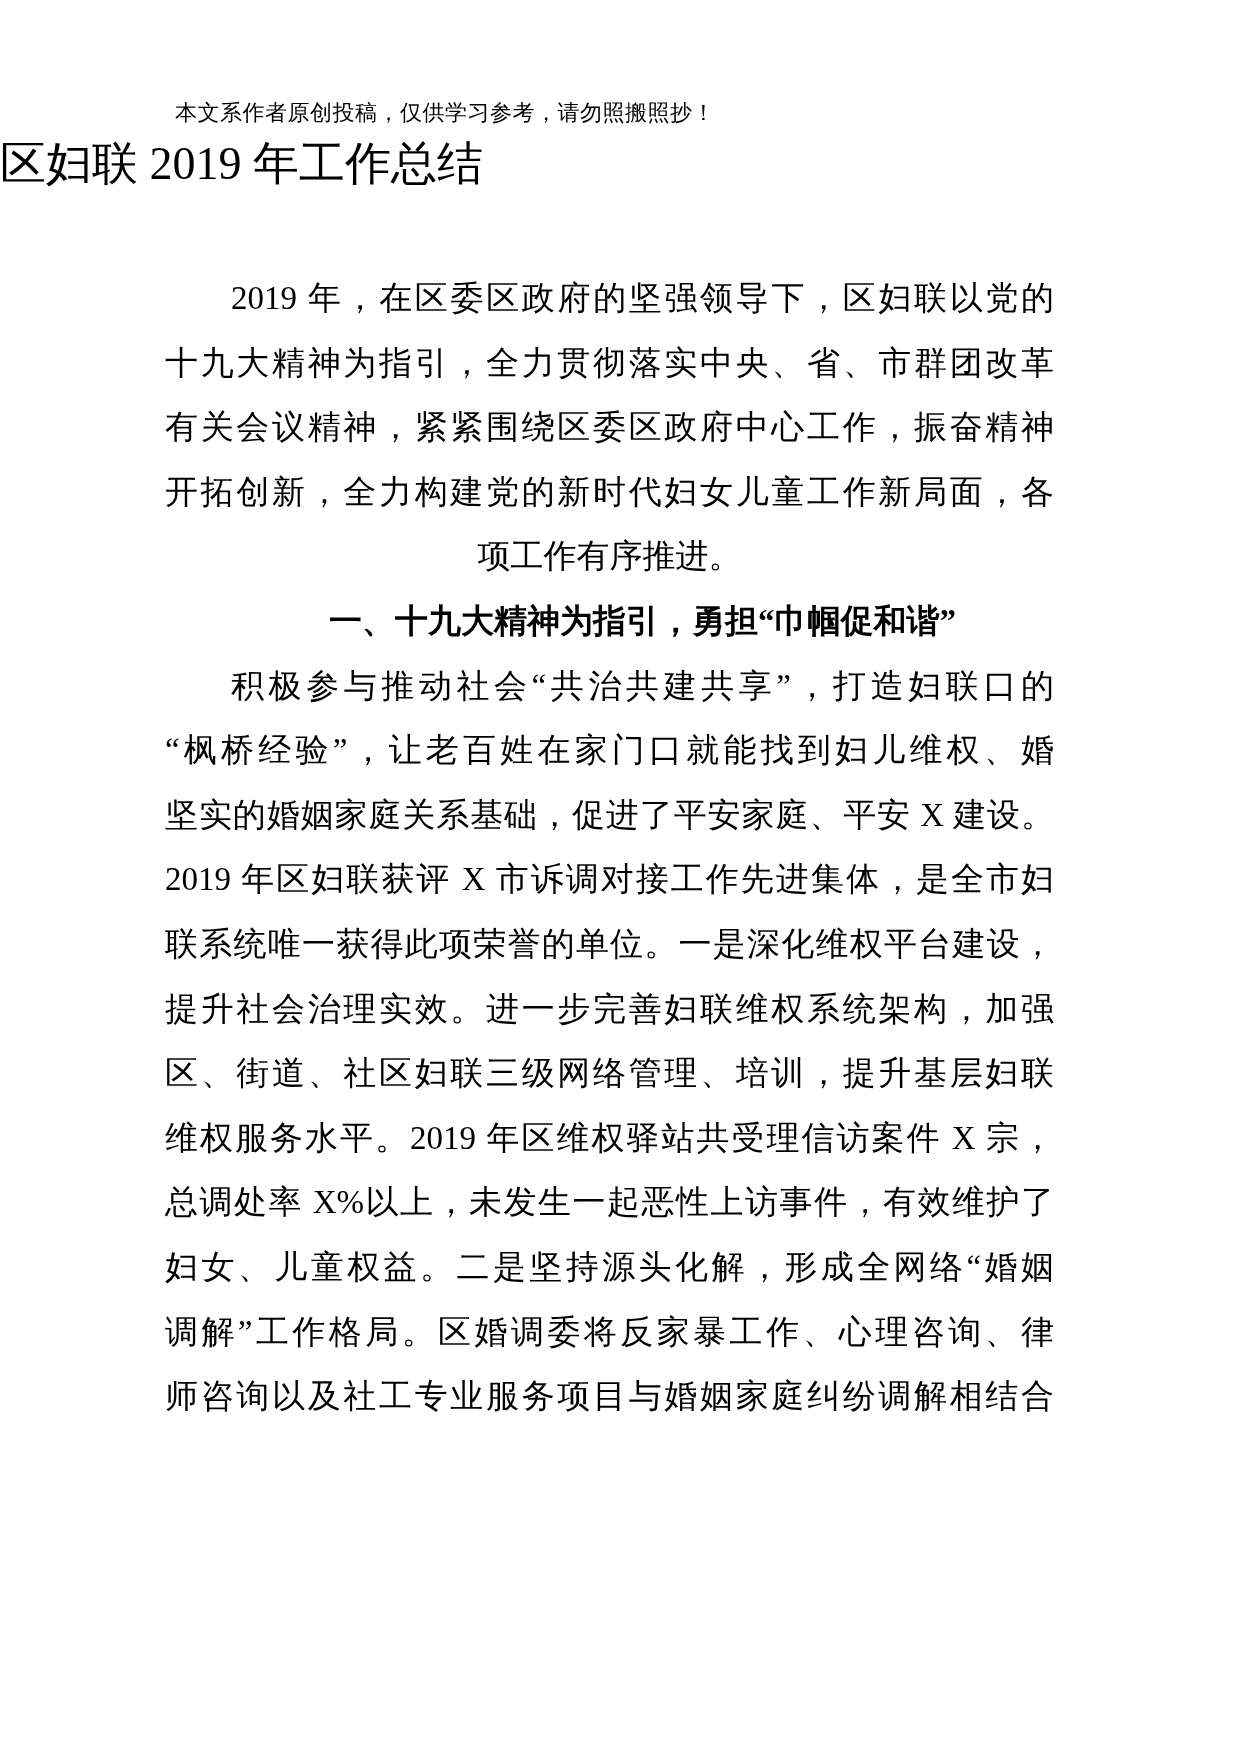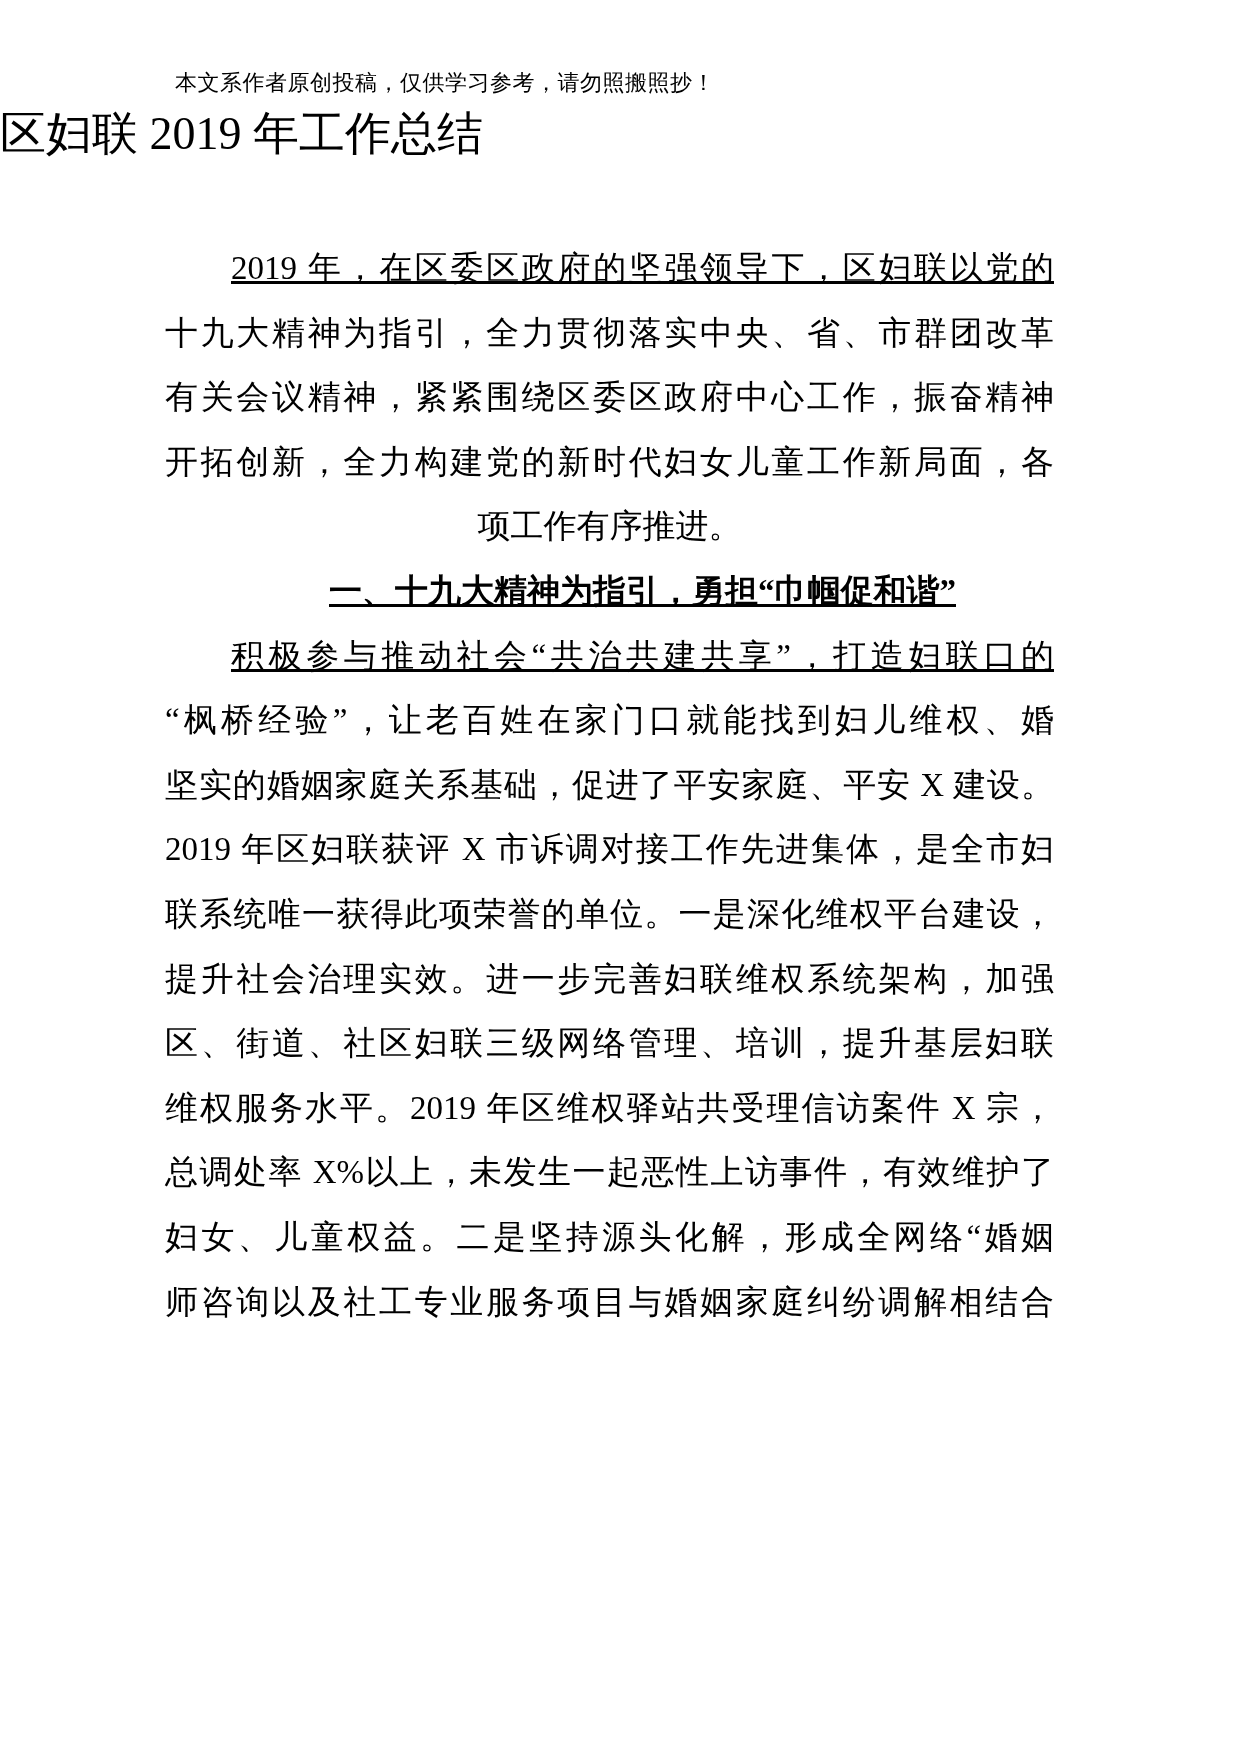--- a/index.html
+++ b/index.html
@@ -10,21 +10,21 @@
   .page {
     position: relative;
     width: 1240px;
     height: 1754px;
     background: #ffffff;
     color: #000000;
     overflow: hidden;
     font-family: "Liberation Serif", sans-serif;
   }
   .disclaimer {
-    margin: 68px 0 0 175px;
+    margin: 98px 0 0 175px;
     font-size: 22px;
     line-height: 30px;
     letter-spacing: 0.5px;
     font-family: "Liberation Sans", sans-serif;
   }
   .doc-title {
     margin: 4px 0 0 0;
     width: 100%;
     text-align: left;
     font-size: 46px;
@@ -41,21 +41,20 @@
     line-height: 64.6px;
     white-space: normal;
     text-align: center;
   }
   .fill {
     text-align: justify;
     text-align-last: justify;
   }
   .indent {
     text-indent: 66px;
-    text-decoration: underline;
   }
   .heading {
     font-weight: 700;
   }
 </style>
 </head>
 <body>
 
 <div class="page">
   <div class="disclaimer">本文系作者原创投稿，仅供学习参考，请勿照搬照抄！</div>
@@ -70,15 +69,16 @@
     <div class="line fill indent">积极参与推动社会“共治共建共享”，打造妇联口的</div>
     <div class="line fill">“枫桥经验”，让老百姓在家门口就能找到妇儿维权、婚</div>
     <div class="line fill">坚实的婚姻家庭关系基础，促进了平安家庭、平安 X 建设。</div>
     <div class="line fill">2019 年区妇联获评 X 市诉调对接工作先进集体，是全市妇</div>
     <div class="line fill">联系统唯一获得此项荣誉的单位。一是深化维权平台建设，</div>
     <div class="line fill">提升社会治理实效。进一步完善妇联维权系统架构，加强</div>
     <div class="line fill">区、街道、社区妇联三级网络管理、培训，提升基层妇联</div>
     <div class="line fill">维权服务水平。2019 年区维权驿站共受理信访案件 X 宗，</div>
     <div class="line fill">总调处率 X%以上，未发生一起恶性上访事件，有效维护了</div>
     <div class="line fill">妇女、儿童权益。二是坚持源头化解，形成全网络“婚姻</div>
+    <div class="line fill">调解”工作格局。区婚调委将反家暴工作、心理咨询、律</div>
     <div class="line fill">师咨询以及社工专业服务项目与婚姻家庭纠纷调解相结合</div>
   </div>
 </div>
 
 </body></html>

